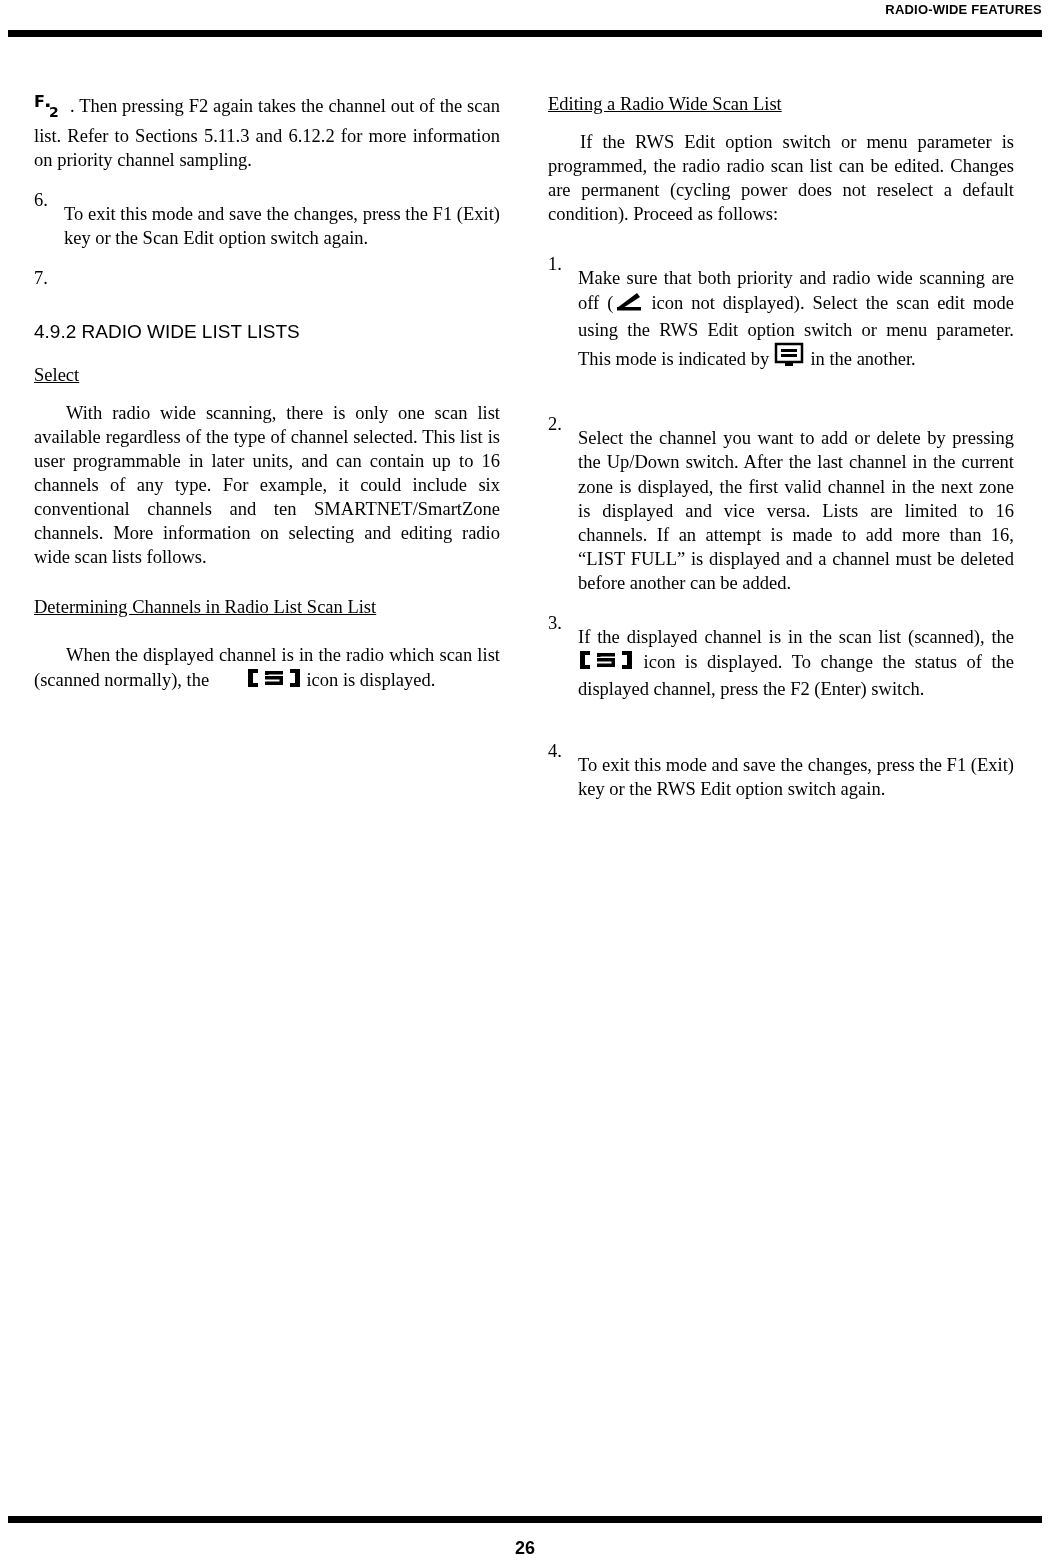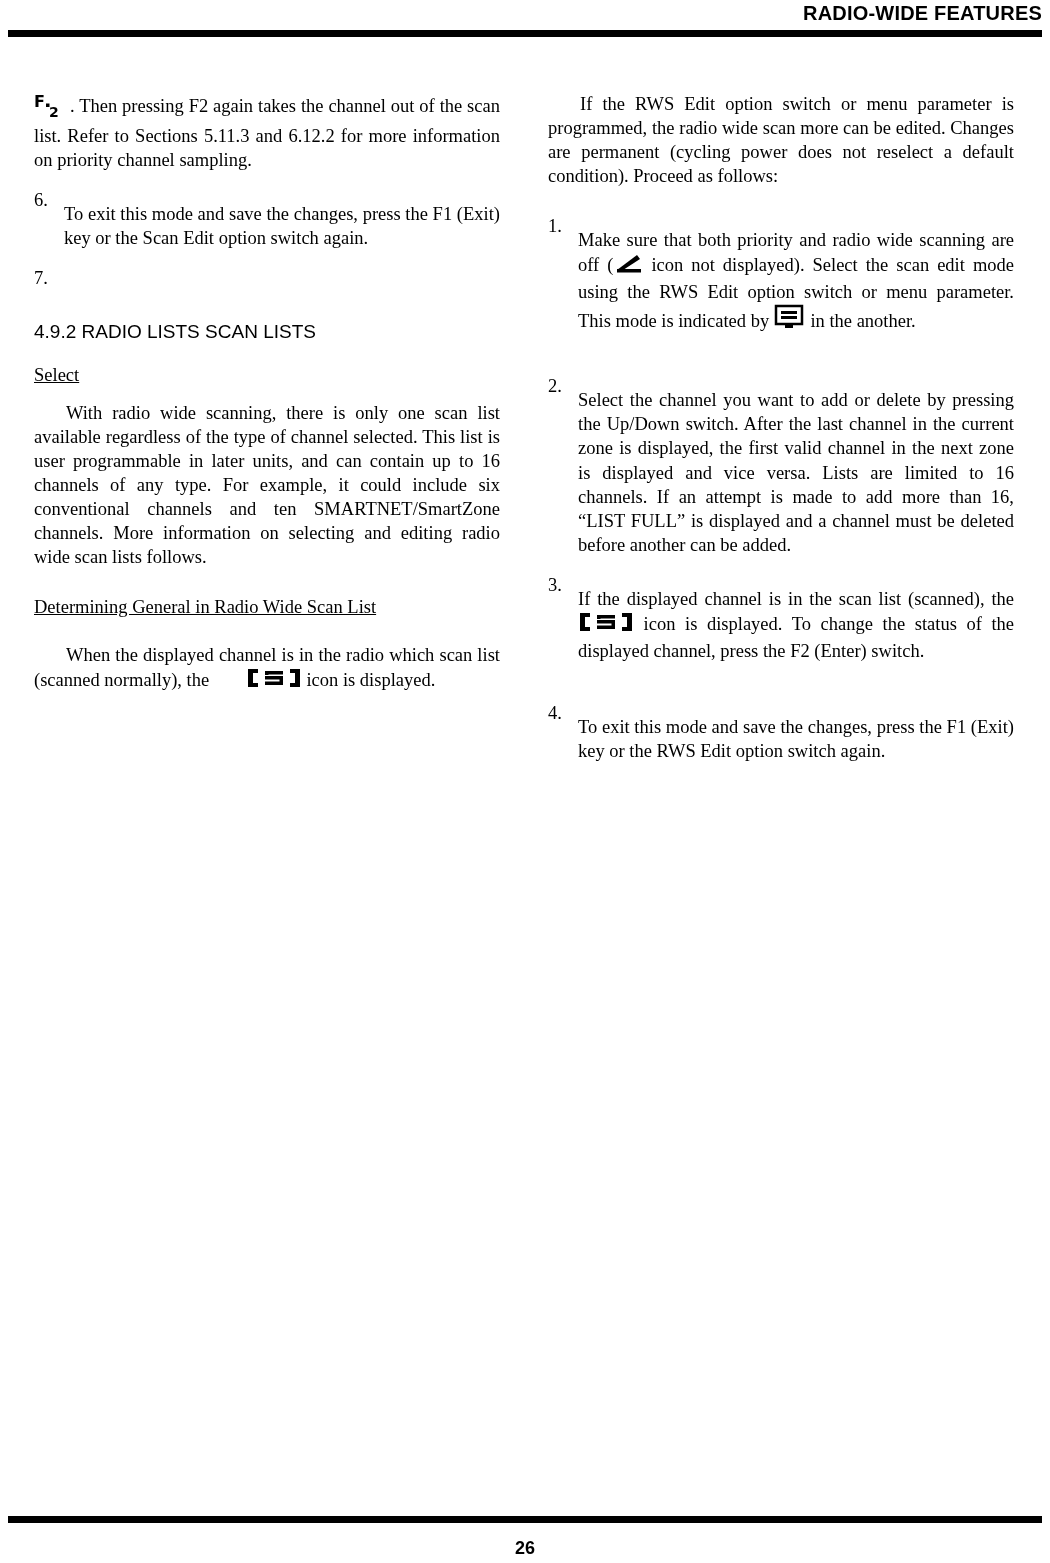--- a/index.html
+++ b/index.html
@@ -23,21 +23,21 @@
     left: 0;
     width: 1050px;
     height: 34px;
   }
   .header-title {
     position: absolute;
     right: 8px;
     top: 2px;
     font-family: "Liberation Sans", sans-serif;
     font-weight: bold;
-    font-size: 20px;
+    font-size: 13px;
     letter-spacing: 0.2px;
   }
   .header-rule {
     position: absolute;
     left: 8px;
     top: 30px;
     width: 1034px;
     height: 7px;
     background: #000000;
   }
@@ -143,29 +143,29 @@
       <div class="li-body">To exit this mode and save the changes, press the F1 (Exit) key or the Scan Edit option switch again.</div>
     </div>
 
     <div class="li">
       <div class="li-num">7.</div>
       <div class="li-body"></div>
     </div>
 
     <div class="spacer-sm"></div>
 
-    <div class="section-head">4.9.2  RADIO LISTS SCAN LISTS</div>
+    <div class="section-head">4.9.2  RADIO WIDE LIST LISTS</div>
 
     <div class="heading-underline">Select</div>
 
     <div class="para indent">With radio wide scanning, there is only one scan list available regardless of the type of channel selected. This list is user programmable in later units, and can contain up to 16 channels of any type. For example, it could include six conventional channels and ten SMARTNET/SmartZone channels. More information on selecting and editing radio wide scan lists follows.</div>
 
     <div class="spacer-sm"></div>
 
-    <div class="heading-underline">Determining General in Radio Wide Scan List</div>
+    <div class="heading-underline">Determining Channels in Radio List Scan List</div>
 
 
     <div class="spacer-sm"></div>
 
     <div class="para indent">
       <span>When the displayed channel is in the radio which scan list (scanned normally), the </span><span class="icon-inline">
         <svg width="56" height="22" viewBox="0 0 56 22" xmlns="http://www.w3.org/2000/svg">
 
           <rect x="2" y="2" width="5" height="18" fill="#000"></rect>
           <rect x="2" y="2" width="10" height="4" fill="#000"></rect>
@@ -181,22 +181,23 @@
           <rect x="33.5" y="11" width="3.5" height="4" fill="#000"></rect>
           <rect x="19" y="14.5" width="18" height="3.5" fill="#000"></rect>
         </svg>
       </span><span> icon is displayed.</span>
     </div>
 
   </div>
 
   <div class="col col-right">
 
-
-    <div class="para indent">If the RWS Edit option switch or menu parameter is programmed, the radio wide scan more can be edited. Changes are permanent (cycling power does not reselect a default condition). Proceed as follows:</div>
+    <div class="heading-underline">Editing a Radio Wide Scan List</div>
+
+    <div class="para indent">If the RWS Edit option switch or menu parameter is programmed, the radio radio scan list can be edited. Changes are permanent (cycling power does not reselect a default condition). Proceed as follows:</div>
 
     <div class="spacer-sm"></div>
 
     <div class="li">
       <div class="li-num">1.</div>
       <div class="li-body">
         <span>Make sure that both priority and radio wide scanning are off (</span><span class="icon-inline">
           <svg width="30" height="22" viewBox="0 0 30 22" xmlns="http://www.w3.org/2000/svg">
             <polygon points="4,18 24,3 27,7 7,20" fill="#000"></polygon>
             <rect x="4" y="17" width="24" height="3.5" fill="#000"></rect>

